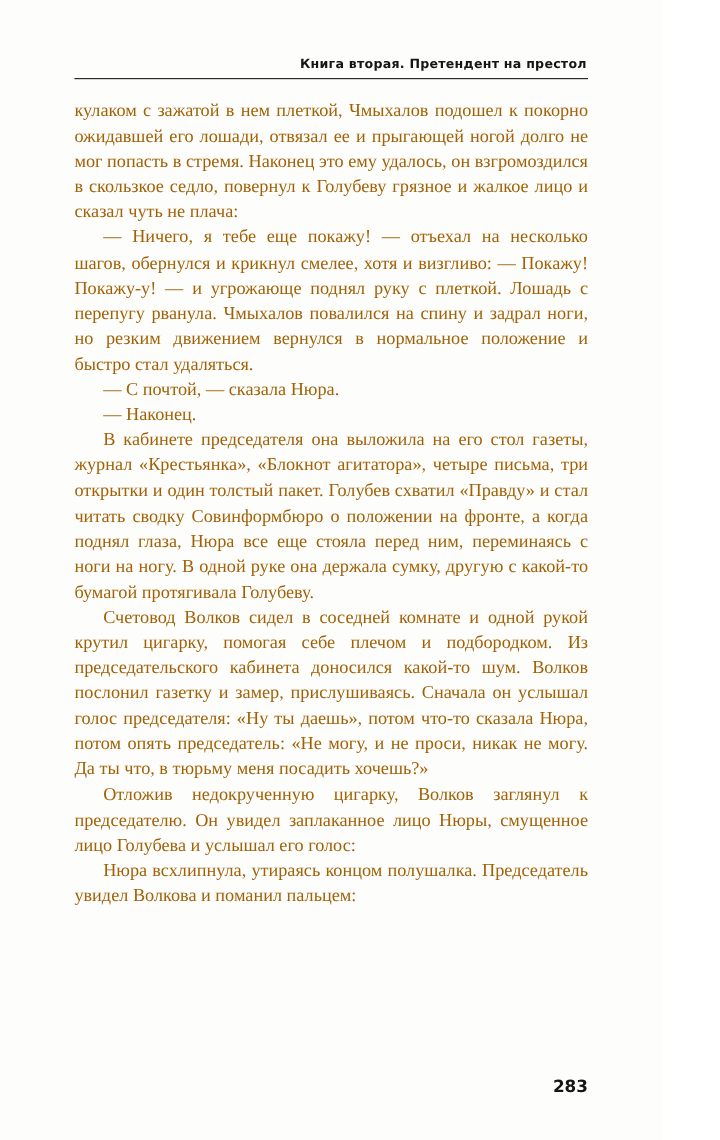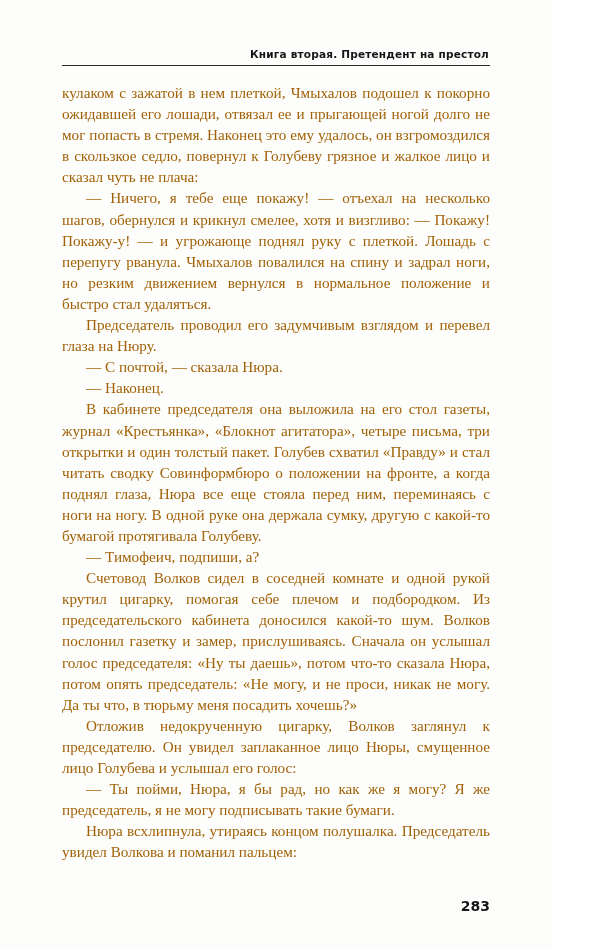--- a/index.html
+++ b/index.html
@@ -67,26 +67,23 @@
 <body>
 
 <div class="page">
 
   <div class="running-head">Книга вторая. Претендент на престол</div>
   <hr class="rule">
 
   <div class="body-text" id="body">
       <p class="noindent">кулаком с зажатой в нем плеткой, Чмыхалов подошел к покорно ожидавшей его лошади, отвязал ее и прыгающей ногой долго не мог попасть в стремя. Наконец это ему удалось, он взгромоздился в скользкое седло, повернул к Голубеву грязное и жалкое лицо и сказал чуть не плача:</p>
       <p class="">— Ничего, я тебе еще покажу! — отъехал на несколько шагов, обернулся и крикнул смелее, хотя и визгливо: — Покажу! Покажу-у! — и угрожающе поднял руку с плеткой. Лошадь с перепугу рванула. Чмыхалов повалился на спину и задрал ноги, но резким движением вернулся в нормальное положение и быстро стал удаляться.</p>
-      <p class="">Председатель проводил его задумчивым взглядом и перевел глаза на Нюру.</p>
       <p class="">— С почтой, — сказала Нюра.</p>
       <p class="">— Наконец.</p>
       <p class="">В кабинете председателя она выложила на его стол газеты, журнал «Крестьянка», «Блокнот агитатора», четыре письма, три открытки и один толстый пакет. Голубев схватил «Правду» и стал читать сводку Совинформбюро о положении на фронте, а когда поднял глаза, Нюра все еще стояла перед ним, переминаясь с ноги на ногу. В одной руке она держала сумку, другую с какой-то бумагой протягивала Голубеву.</p>
-      <p class="">— Тимофеич, подпиши, а?</p>
       <p class="">Счетовод Волков сидел в соседней комнате и одной рукой крутил цигарку, помогая себе плечом и подбородком. Из председательского кабинета доносился какой-то шум. Волков послонил газетку и замер, прислушиваясь. Сначала он услышал голос председателя: «Ну ты даешь», потом что-то сказала Нюра, потом опять председатель: «Не могу, и не проси, никак не могу. Да ты что, в тюрьму меня посадить хочешь?»</p>
       <p class="">Отложив недокрученную цигарку, Волков заглянул к председателю. Он увидел заплаканное лицо Нюры, смущенное лицо Голубева и услышал его голос:</p>
-      <p class="">— Ты пойми, Нюра, я бы рад, но как же я могу? Я же председатель, я не могу подписывать такие бумаги.</p>
       <p class="">Нюра всхлипнула, утираясь концом полушалка. Председатель увидел Волкова и поманил пальцем:</p>
     </div>
 
   <div class="folio">283</div>
 
 </div>
 
 </body></html>

